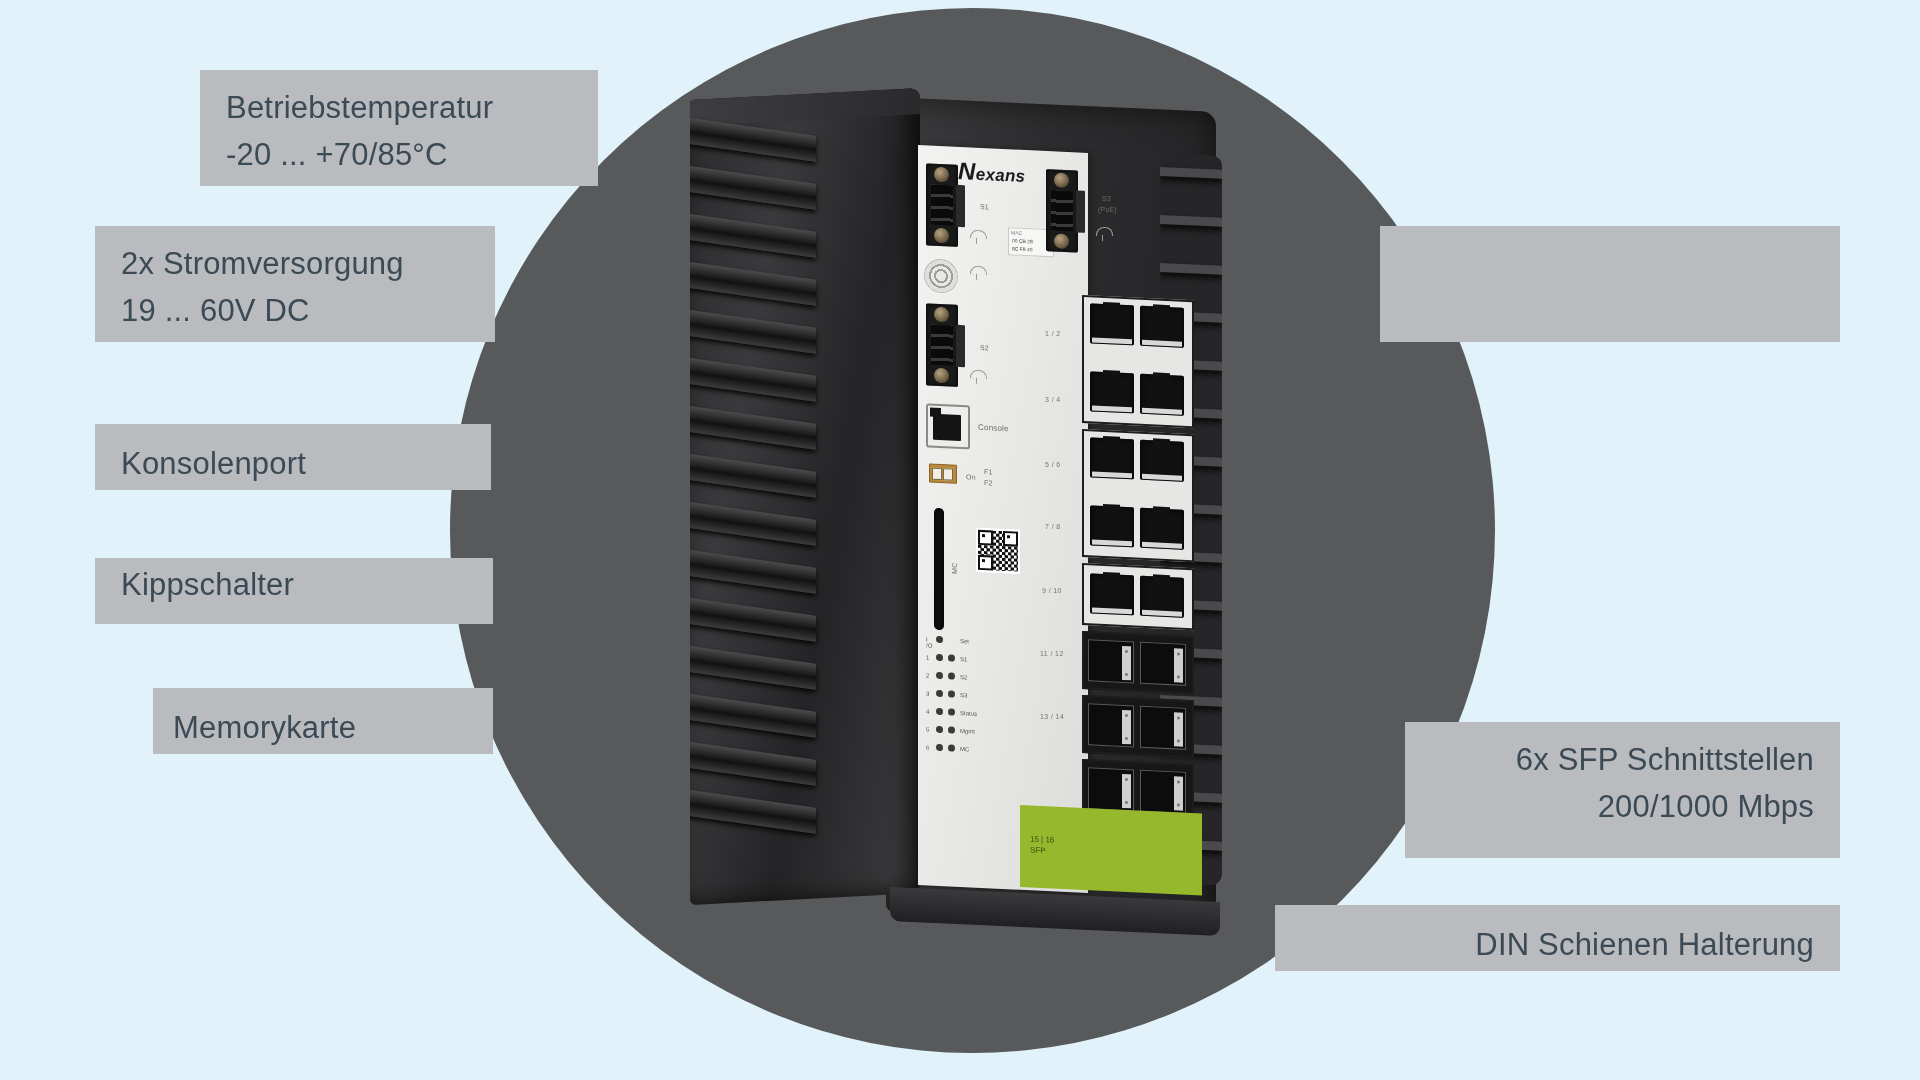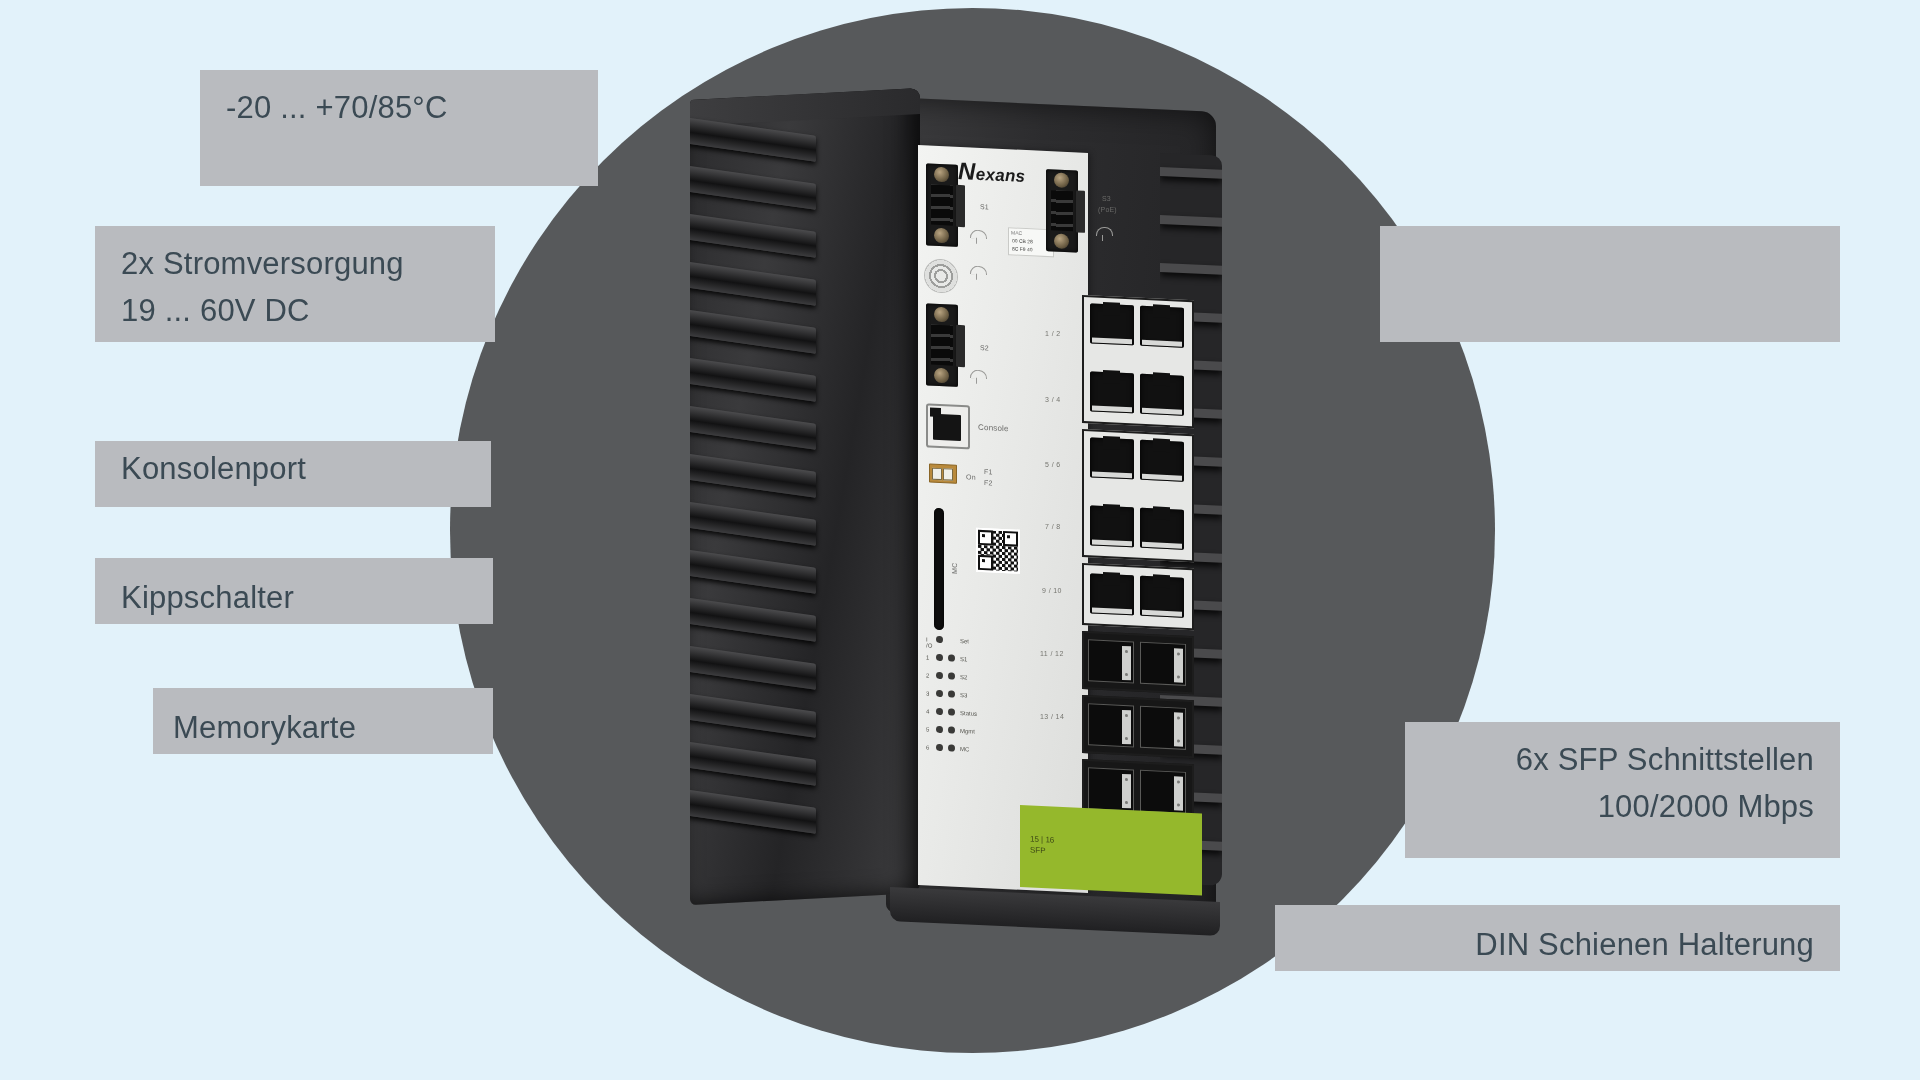--- a/index.html
+++ b/index.html
@@ -184,48 +184,49 @@
   }
 </style>
 </head>
 <body>
 
 <div id="stage">
 
   <div class="circle"></div>
 
   <div class="label left" style="left:200px;top:70px;width:398px;height:116px;">
+    <span class="ln">Betriebstemperatur</span>
     <span class="ln">-20 ... +70/85°C</span>
   </div>
 
   <div class="label left" style="left:95px;top:226px;width:400px;height:116px;">
     <span class="ln">2x Stromversorgung</span>
     <span class="ln">19 ... 60V DC</span>
   </div>
 
-  <div class="label left" style="left:95px;top:424px;width:396px;height:66px;padding-top:4px;margin-top:17px;">
+  <div class="label left" style="left:95px;top:424px;width:396px;height:66px;padding-top:16px;">
     <span class="ln">Konsolenport</span>
   </div>
 
-  <div class="label left" style="left:95px;top:558px;width:398px;height:66px;padding-top:16px;">
+  <div class="label left" style="left:95px;top:558px;width:398px;height:66px;padding-top:3px;">
     <span class="ln">Kippschalter</span>
   </div>
 
   <div class="label left" style="left:153px;top:688px;width:340px;height:66px;padding-top:16px;padding-left:20px;">
     <span class="ln">Memorykarte</span>
   </div>
 
 
 
   <div class="label right" style="left:1380px;top:226px;width:460px;height:116px;">
   </div>
 
   <div class="label right" style="left:1405px;top:722px;width:435px;height:136px;">
     <span class="ln">6x SFP Schnittstellen</span>
-    <span class="ln">100/2000 Mbps</span>
+    <span class="ln">200/1000 Mbps</span>
   </div>
 
   <div class="label right" style="left:1275px;top:905px;width:565px;height:66px;padding-top:16px;">
     <span class="ln">DIN Schienen Halterung</span>
   </div>
 
   <div class="device">
 
     <div class="chassis"></div>
 

